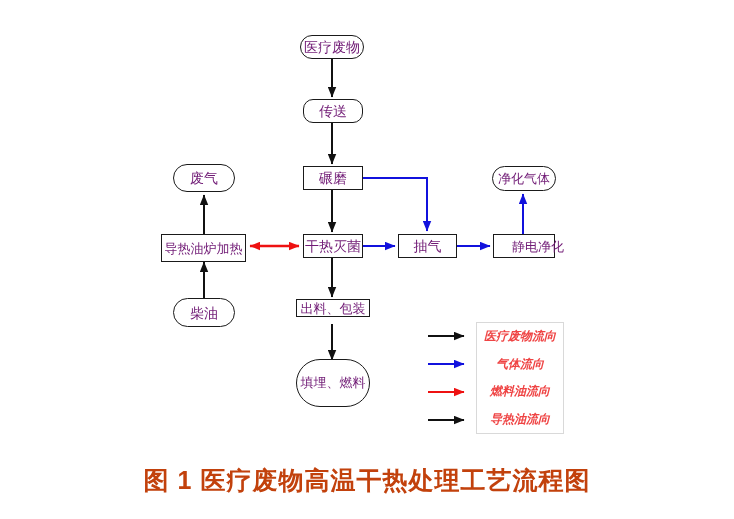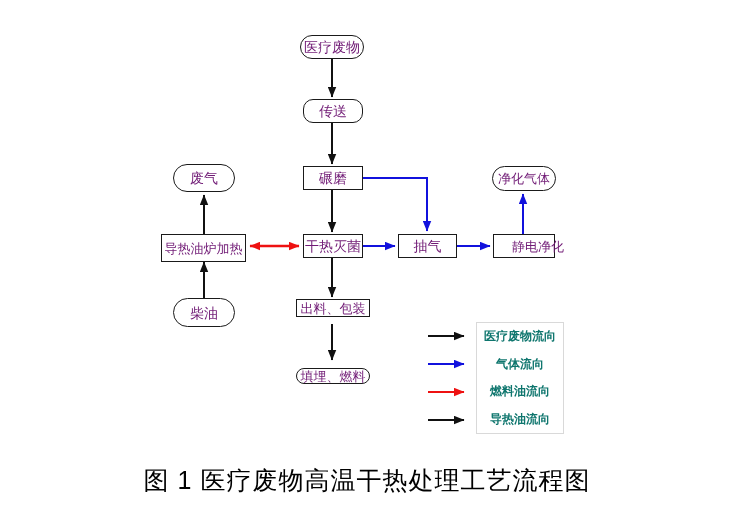--- a/index.html
+++ b/index.html
@@ -15,26 +15,26 @@
     white-space:nowrap;box-sizing:border-box;line-height:1;color:#701a75;
   }
   .stadium{border-radius:999px;}
   .legend-box{
     position:absolute;left:476px;top:322px;width:88px;height:112px;
     border:1px solid #d9d9d9;display:flex;flex-direction:column;
     box-sizing:border-box;background:#fff;
   }
   .legend-row{
     flex:1;display:flex;align-items:center;justify-content:center;
-    font-size:12px;font-weight:bold;color:#0f766e;
+    font-size:12px;font-style:italic;font-weight:bold;color:#ef4444;
     white-space:nowrap;
   }
   .caption{
     position:absolute;left:0;top:464px;width:734px;text-align:center;
-    font-size:25px;font-weight:normal;letter-spacing:1px;color:#000000;
+    font-size:25px;font-weight:bold;letter-spacing:1px;color:#c2410c;
   }
 </style>
 </head>
 <body>
 
 <div id="canvas">
 
   <svg id="arrow-layer" viewBox="0 0 734 519" xmlns="http://www.w3.org/2000/svg">
     <defs>
       <marker id="mk-black" viewBox="0 0 10 8" refX="9.5" refY="4" markerWidth="11" markerHeight="9" orient="auto" markerUnits="userSpaceOnUse">
@@ -88,21 +88,21 @@
   <div class="node stadium" style="left:492px;top:166px;width:64px;height:25px;font-size:13px;">净化气体</div>
 
   <div class="node stadium" style="left:173px;top:164px;width:62px;height:28px;">废气</div>
 
   <div class="node" style="left:161px;top:234px;width:85px;height:28px;font-size:13px;">导热油炉加热</div>
 
   <div class="node stadium" style="left:173px;top:298px;width:62px;height:29px;">柴油</div>
 
   <div class="node" style="left:296px;top:299px;width:74px;height:18px;font-size:13px;">出料、包装</div>
 
-  <div class="node stadium" style="left:296px;top:368px;width:74px;height:16px;font-size:13px;">填埋、燃料</div>
+  <div class="node stadium" style="left:296px;top:359px;width:74px;height:48px;font-size:13px;font-family:Liberation Mono, monospace;">填埋、燃料</div>
 
   <div class="legend-box">
     <div class="legend-row">医疗废物流向</div>
     <div class="legend-row">气体流向</div>
     <div class="legend-row">燃料油流向</div>
     <div class="legend-row">导热油流向</div>
   </div>
 
   <div class="caption">图 1 医疗废物高温干热处理工艺流程图</div>
 

